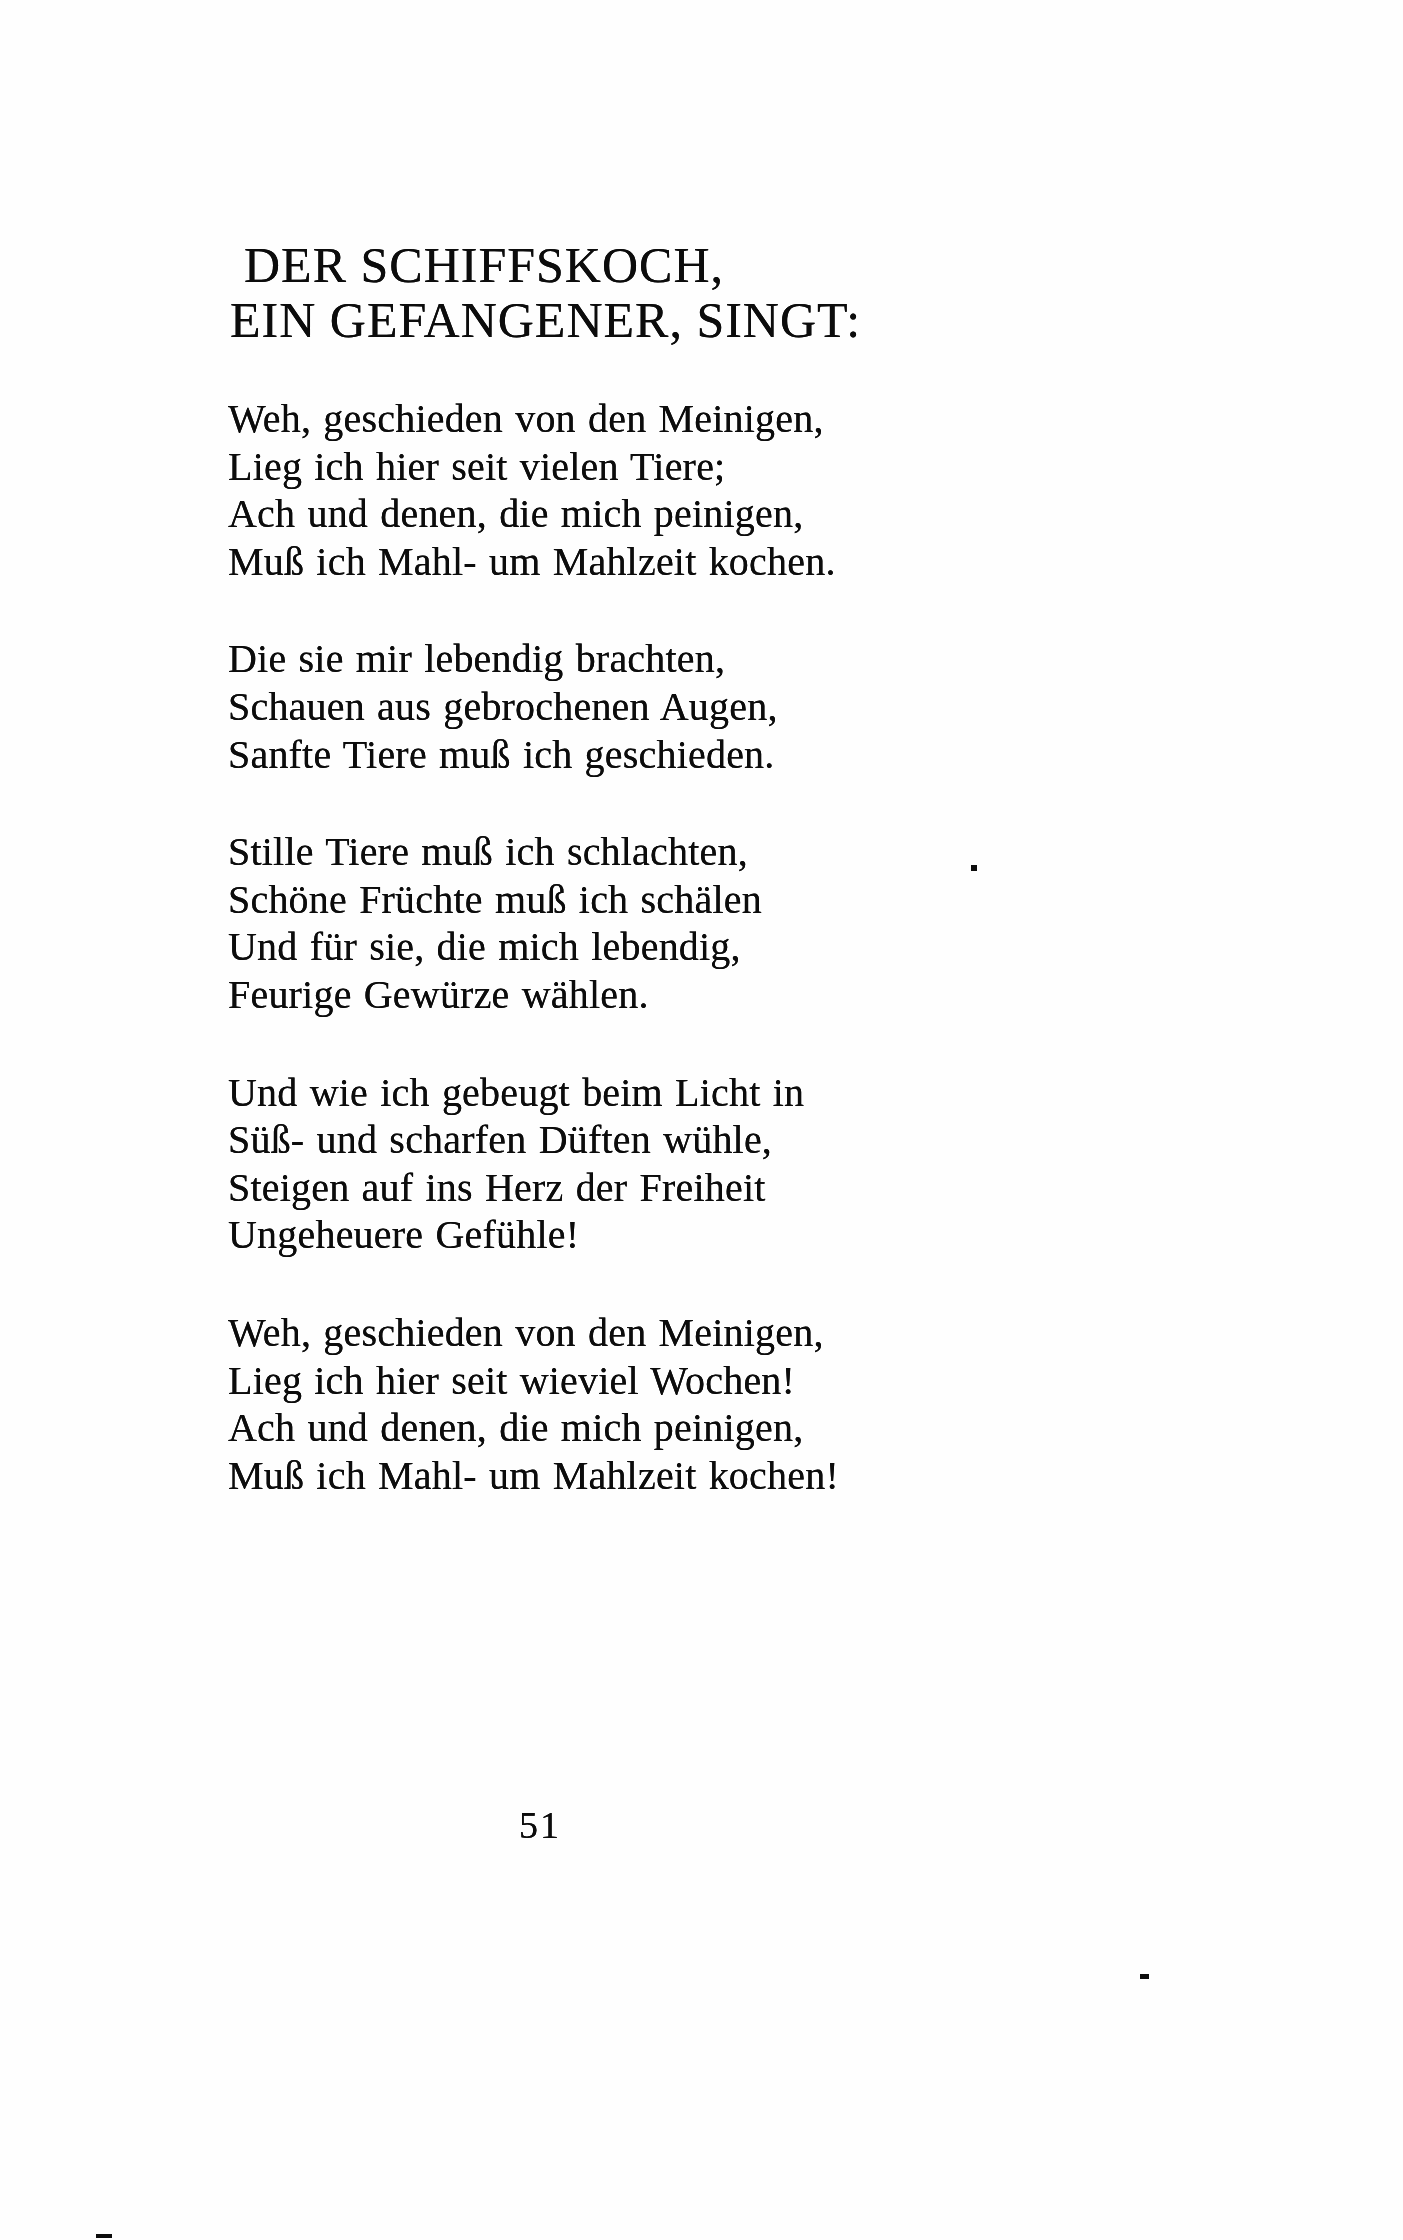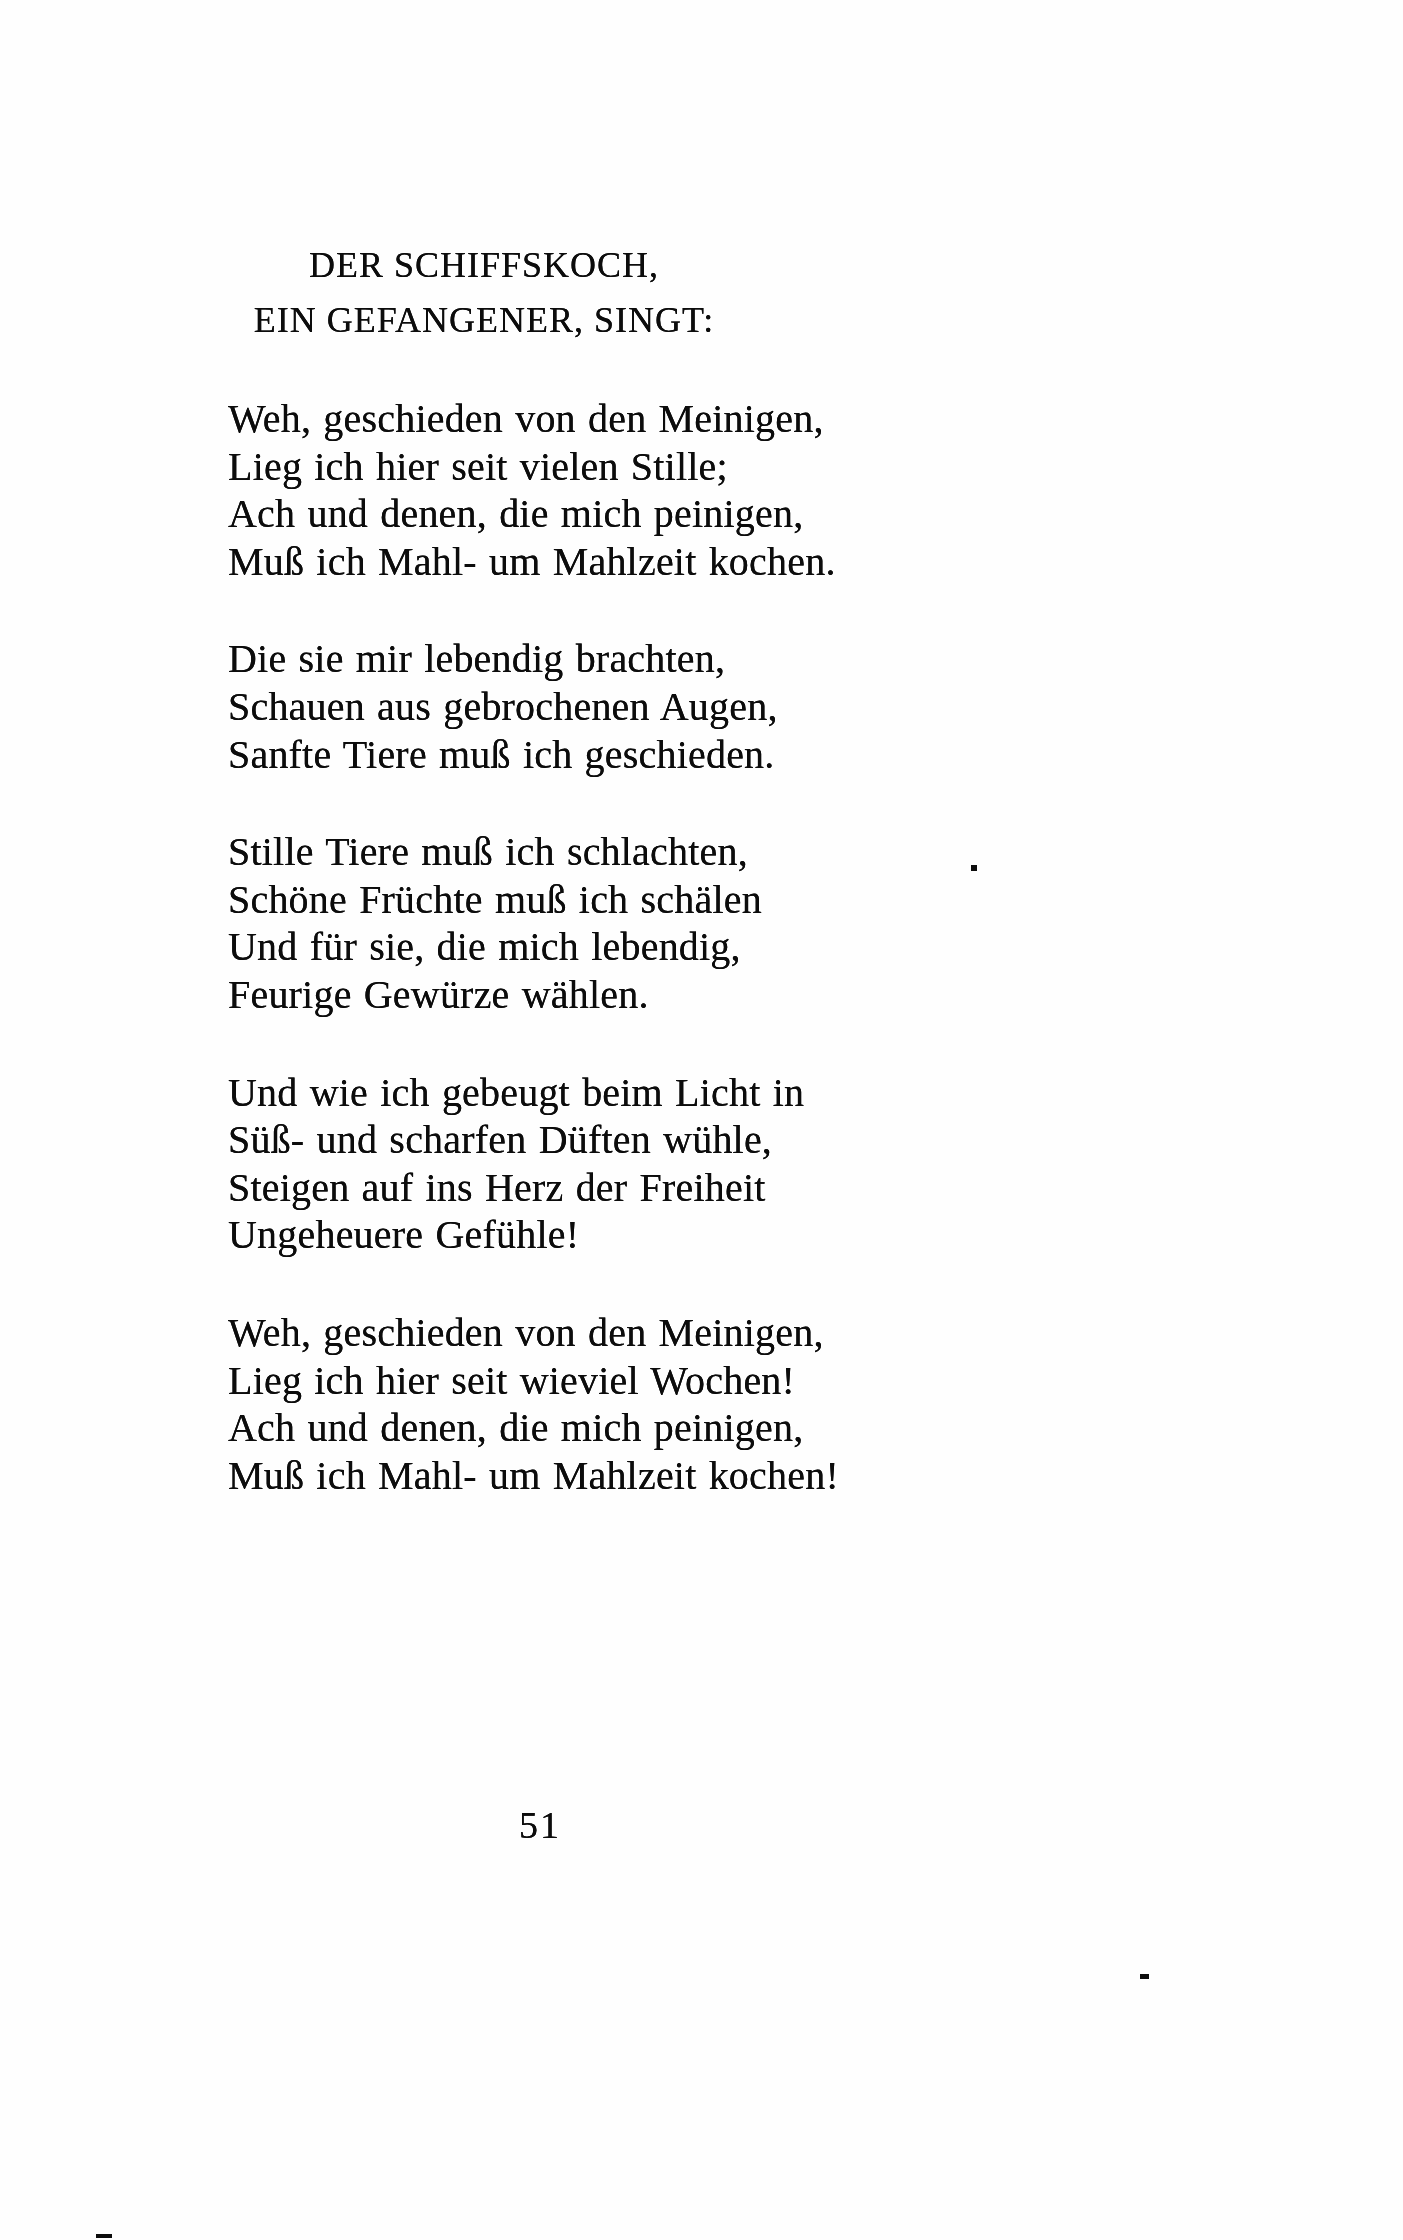--- a/index.html
+++ b/index.html
@@ -18,21 +18,21 @@
   }
   .ink {
     text-shadow: 0 0 0.6px currentColor; 
   }
   .title-block {
     position: absolute;
     left: 230px;
     top: 238px;
     width: 508px;
     text-align: center;
-    font-size: 36px;
+    font-size: 50px;
     line-height: 55px;
     letter-spacing: 1px;
     white-space: nowrap;
   }
   .poem {
     position: absolute;
     left: 228px;
     top: 395px;
     font-size: 40px;
     line-height: 47.6px;
@@ -70,21 +70,21 @@
 
   <div class="title-block ink">
     <div>DER SCHIFFSKOCH,</div>
     <div>EIN GEFANGENER, SINGT:</div>
   </div>
 
   <div class="poem ink">
 
     <div class="stanza">
       <div class="poem-line">Weh, geschieden von den Meinigen,</div>
-      <div class="poem-line">Lieg ich hier seit vielen Stille;</div>
+      <div class="poem-line">Lieg ich hier seit vielen Tiere;</div>
       <div class="poem-line">Ach und denen, die mich peinigen,</div>
       <div class="poem-line">Muß ich Mahl- um Mahlzeit kochen.</div>
     </div>
 
     <div class="stanza">
       <div class="poem-line">Die sie mir lebendig brachten,</div>
       <div class="poem-line">Schauen aus gebrochenen Augen,</div>
       <div class="poem-line">Sanfte Tiere muß ich geschieden.</div>
     </div>
 

